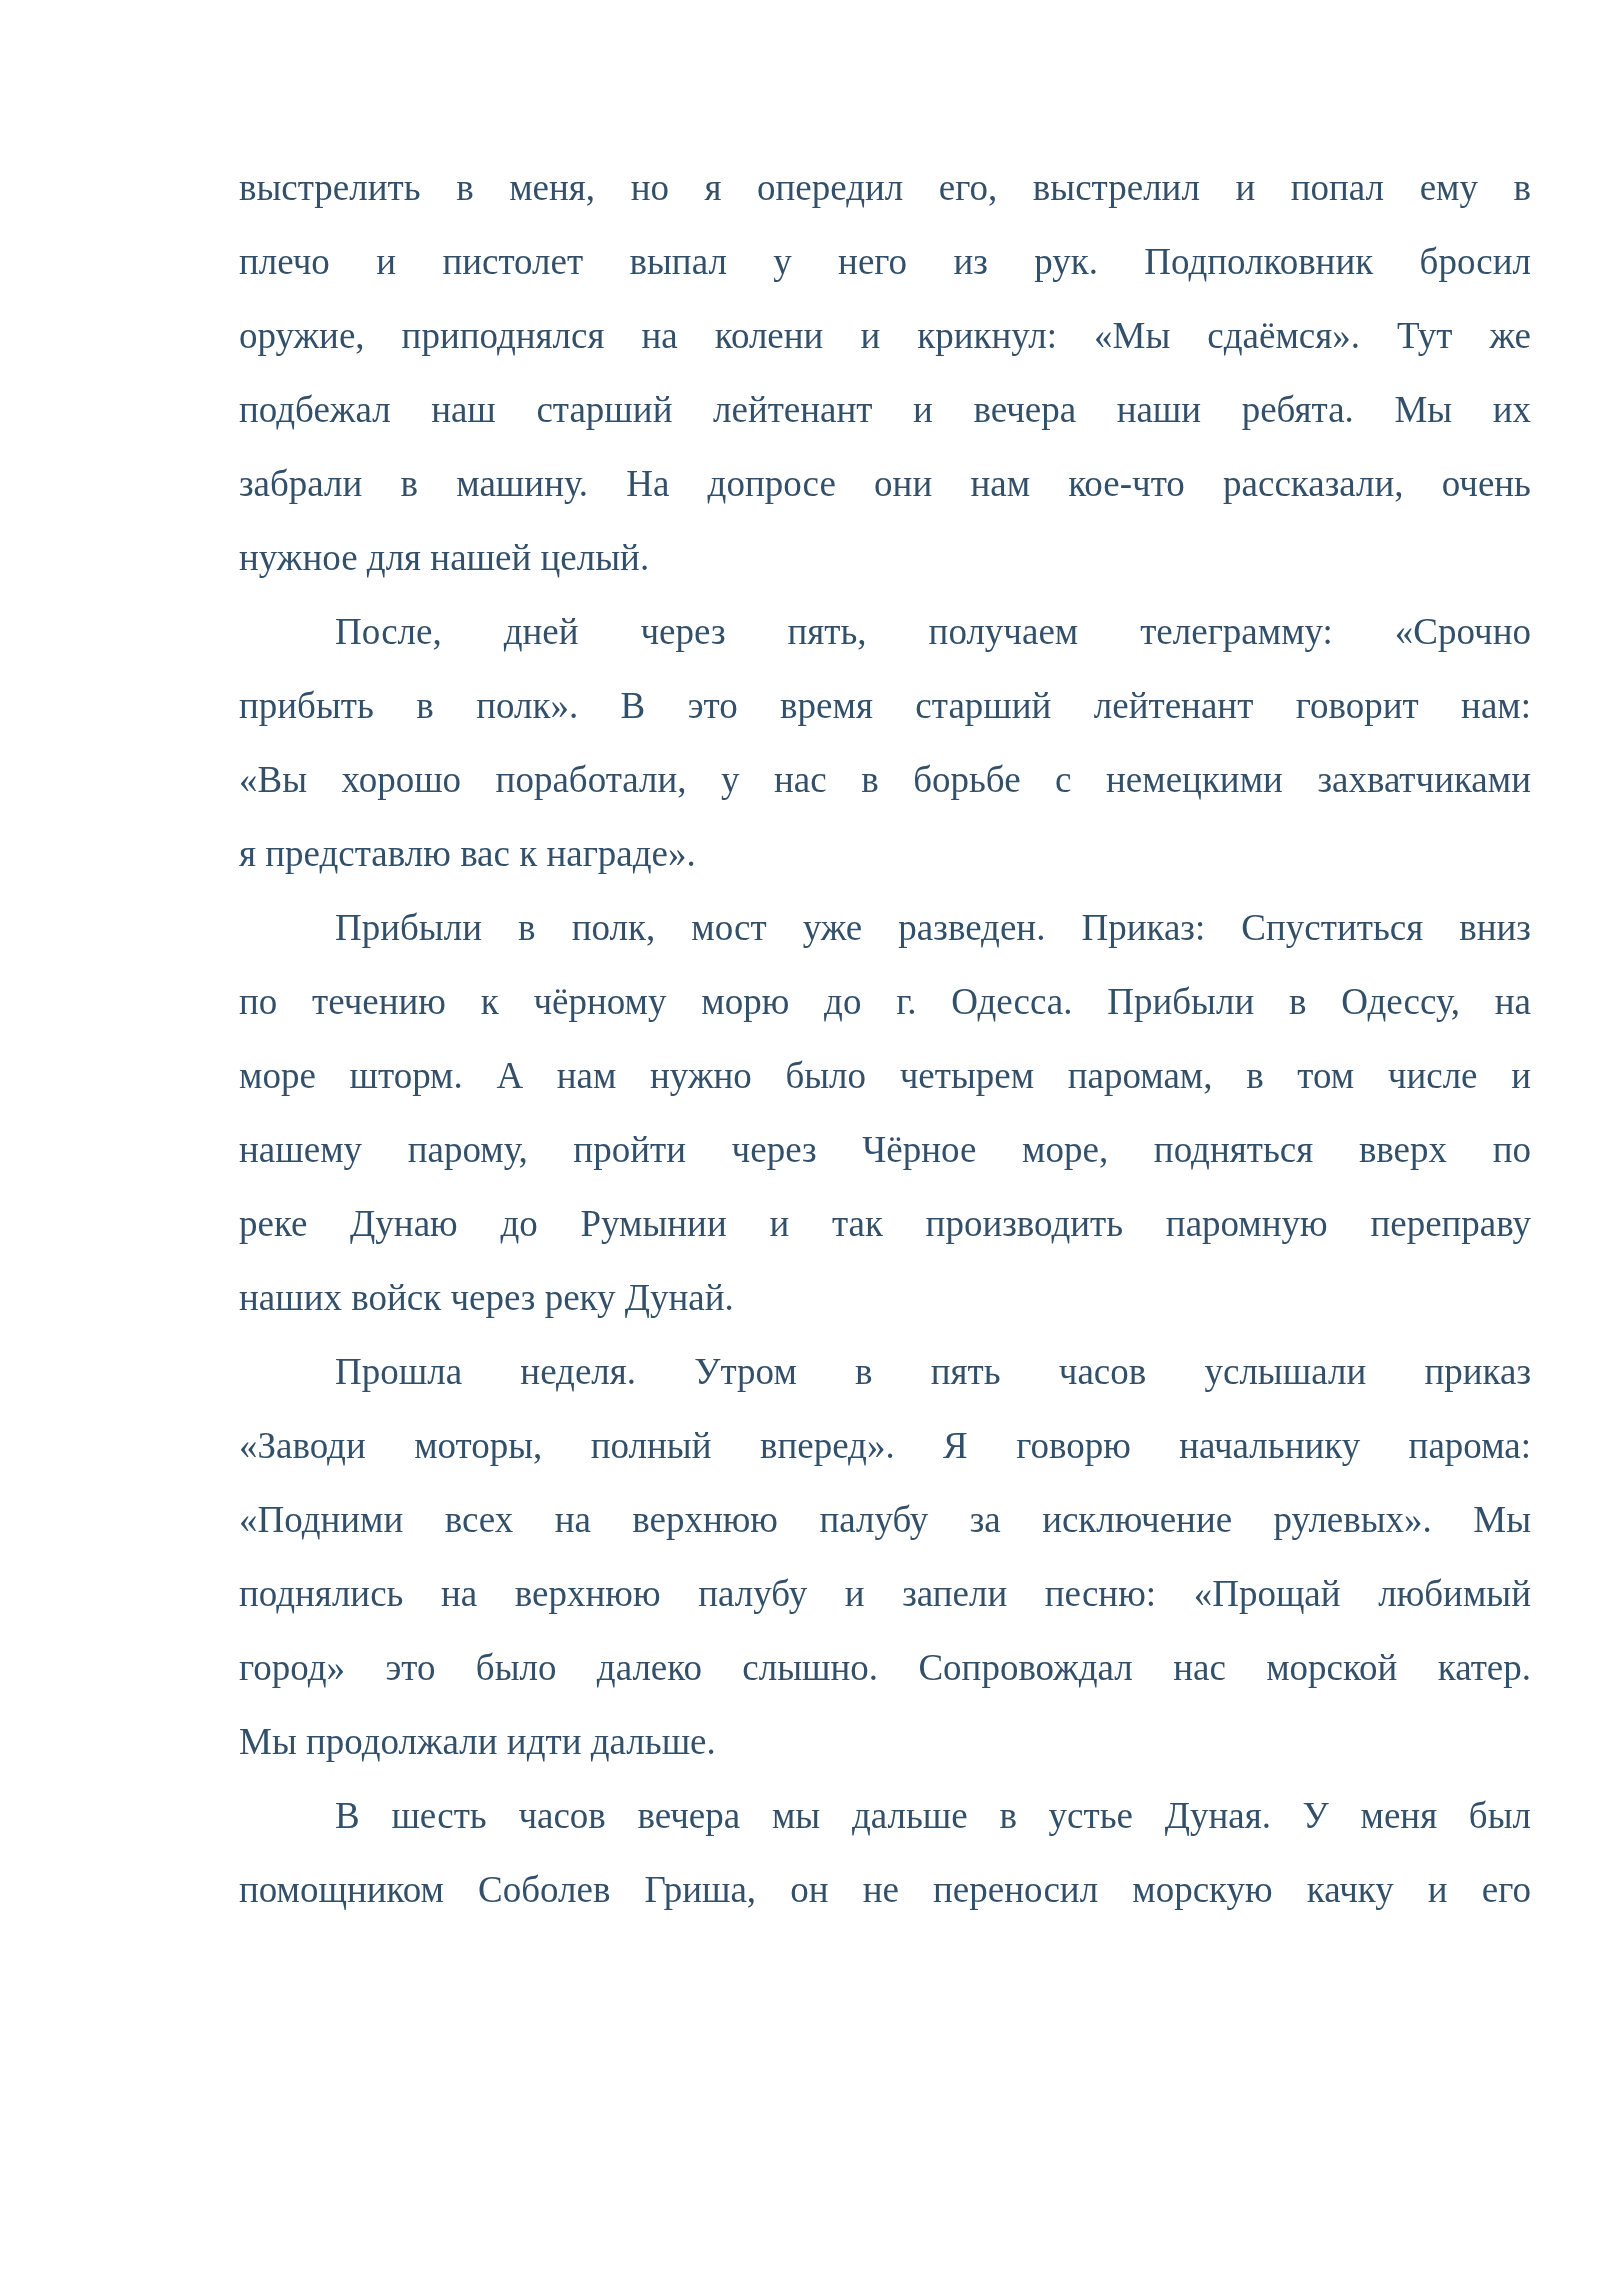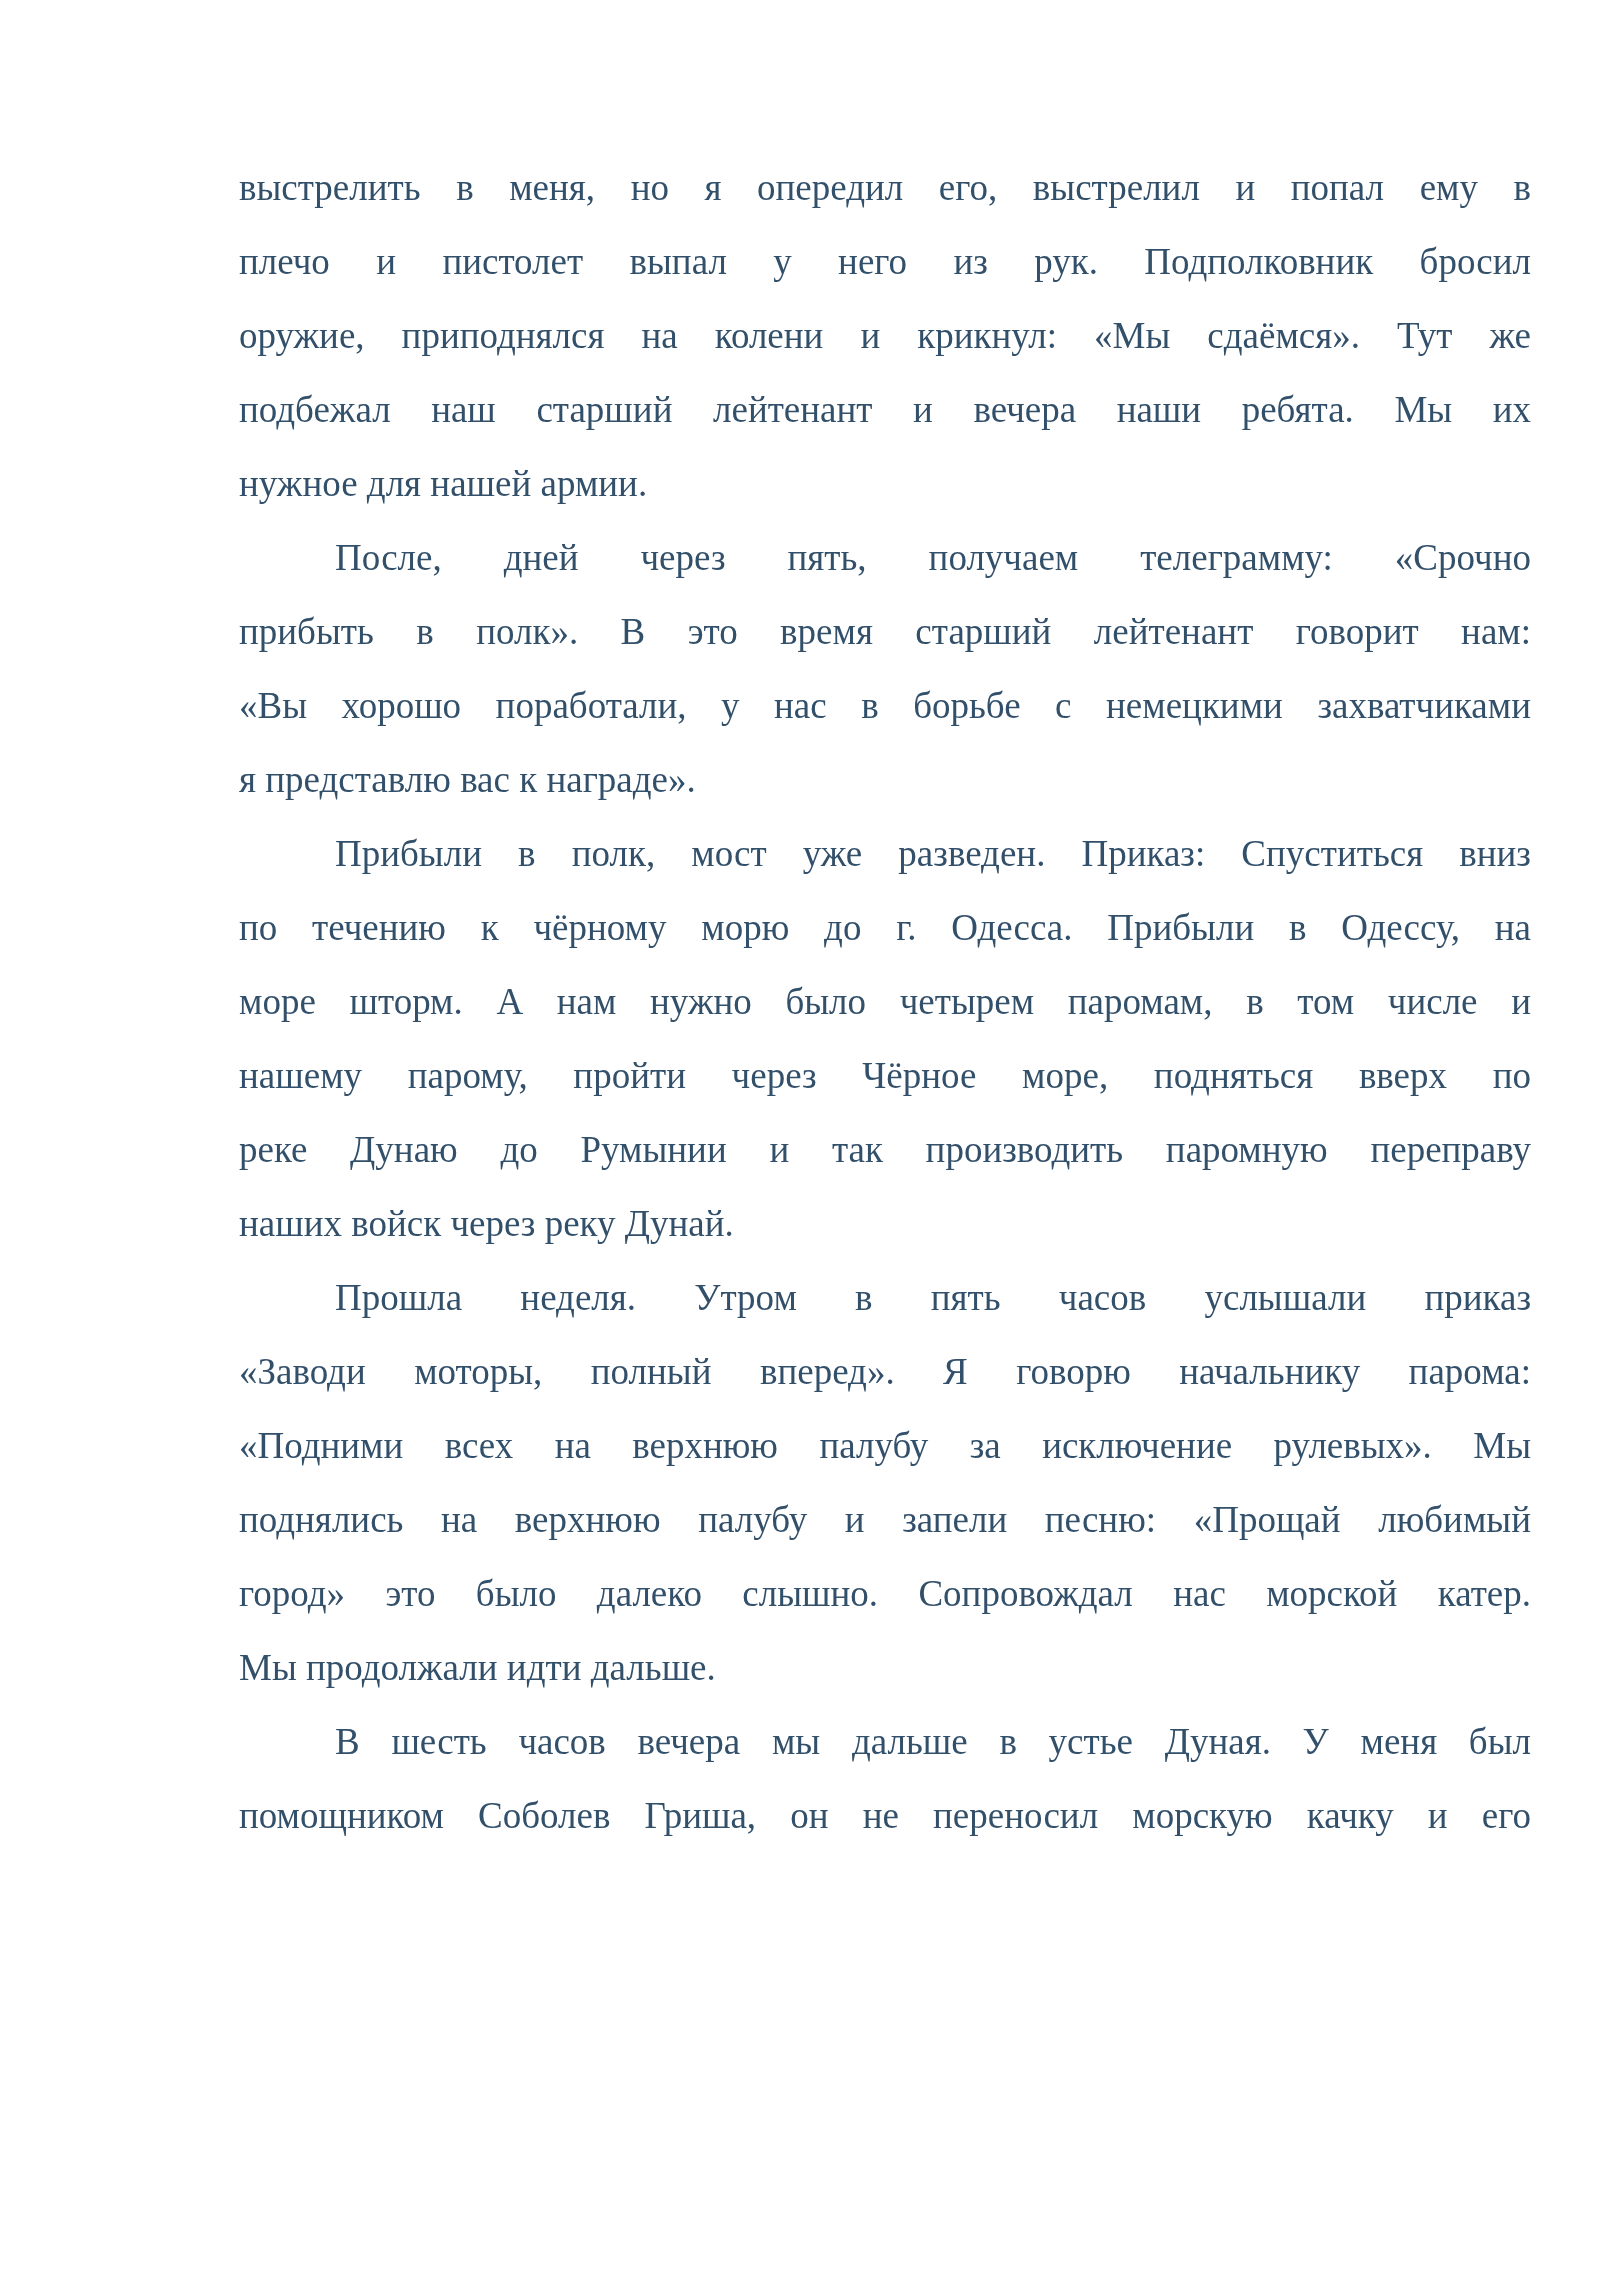--- a/index.html
+++ b/index.html
@@ -30,21 +30,22 @@
 </head>
 <body>
 
 <div class="page">
 
   <div class="para">
     <div class="line just">выстрелить в меня, но я опередил его, выстрелил и попал ему в</div>
     <div class="line just">плечо и пистолет выпал у него из рук. Подполковник бросил</div>
     <div class="line just">оружие, приподнялся на колени и крикнул: «Мы сдаёмся». Тут же</div>
     <div class="line just">подбежал наш старший лейтенант  и вечера наши ребята. Мы их</div>
-    <div class="line last">нужное для нашей армии.</div>
+    <div class="line just">забрали в машину. На допросе они нам кое-что рассказали, очень</div>
+    <div class="line last">нужное для нашей целый.</div>
   </div>
 
   <div class="para">
     <div class="line just indent">После,  дней  через  пять,  получаем  телеграмму:  «Срочно</div>
     <div class="line just">прибыть в полк». В  это время старший лейтенант говорит нам:</div>
     <div class="line just">«Вы хорошо поработали, у нас в борьбе с немецкими захватчиками</div>
     <div class="line last">я представлю вас к  награде».</div>
   </div>
 
   <div class="para">

